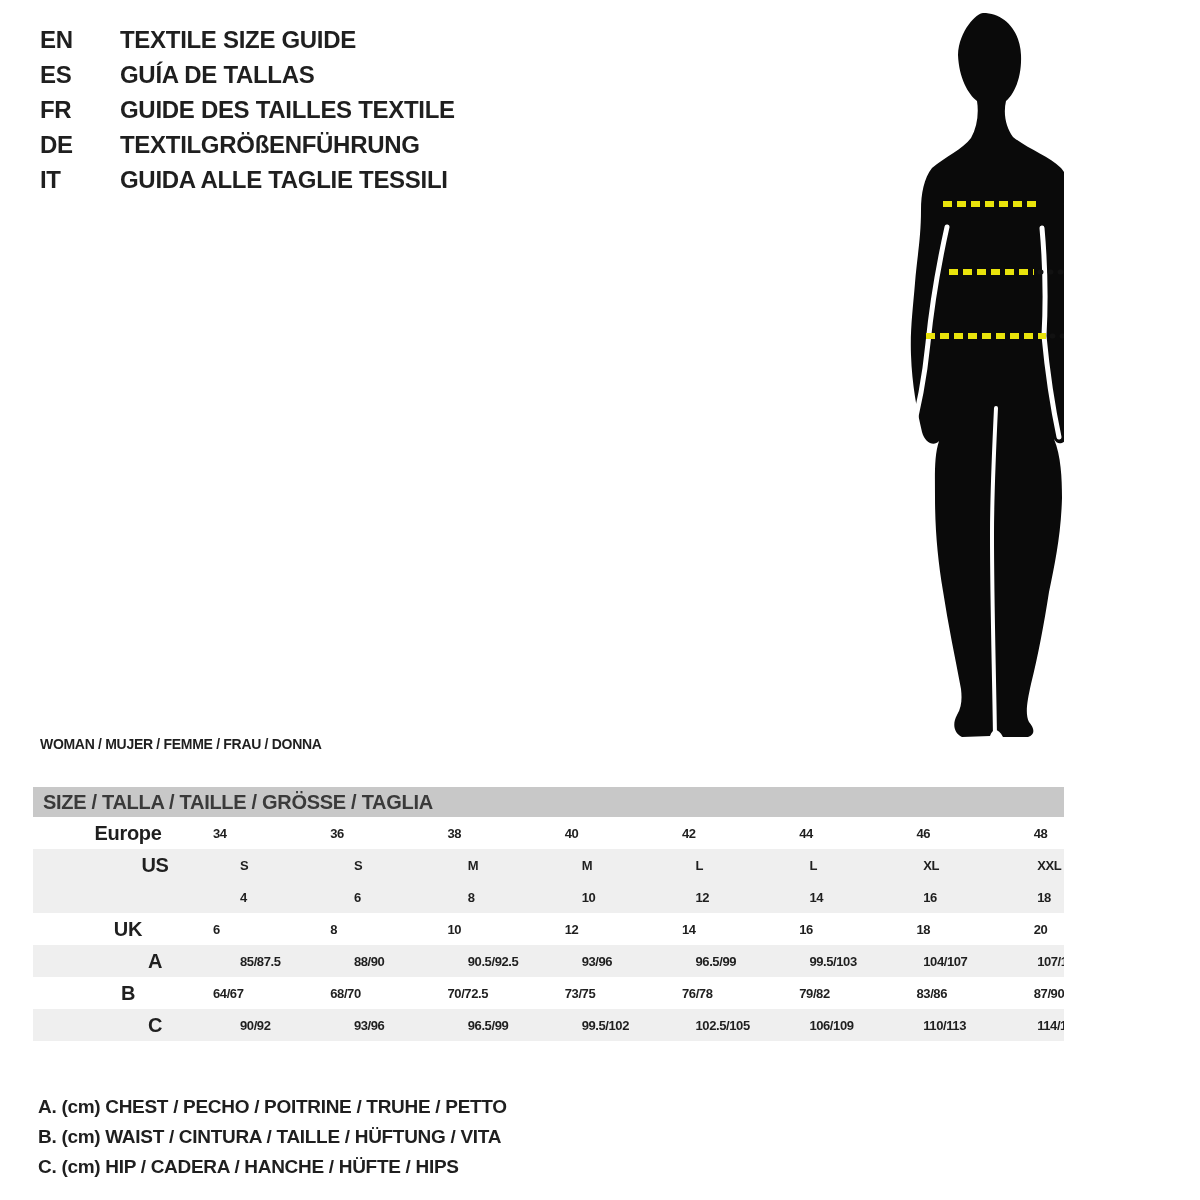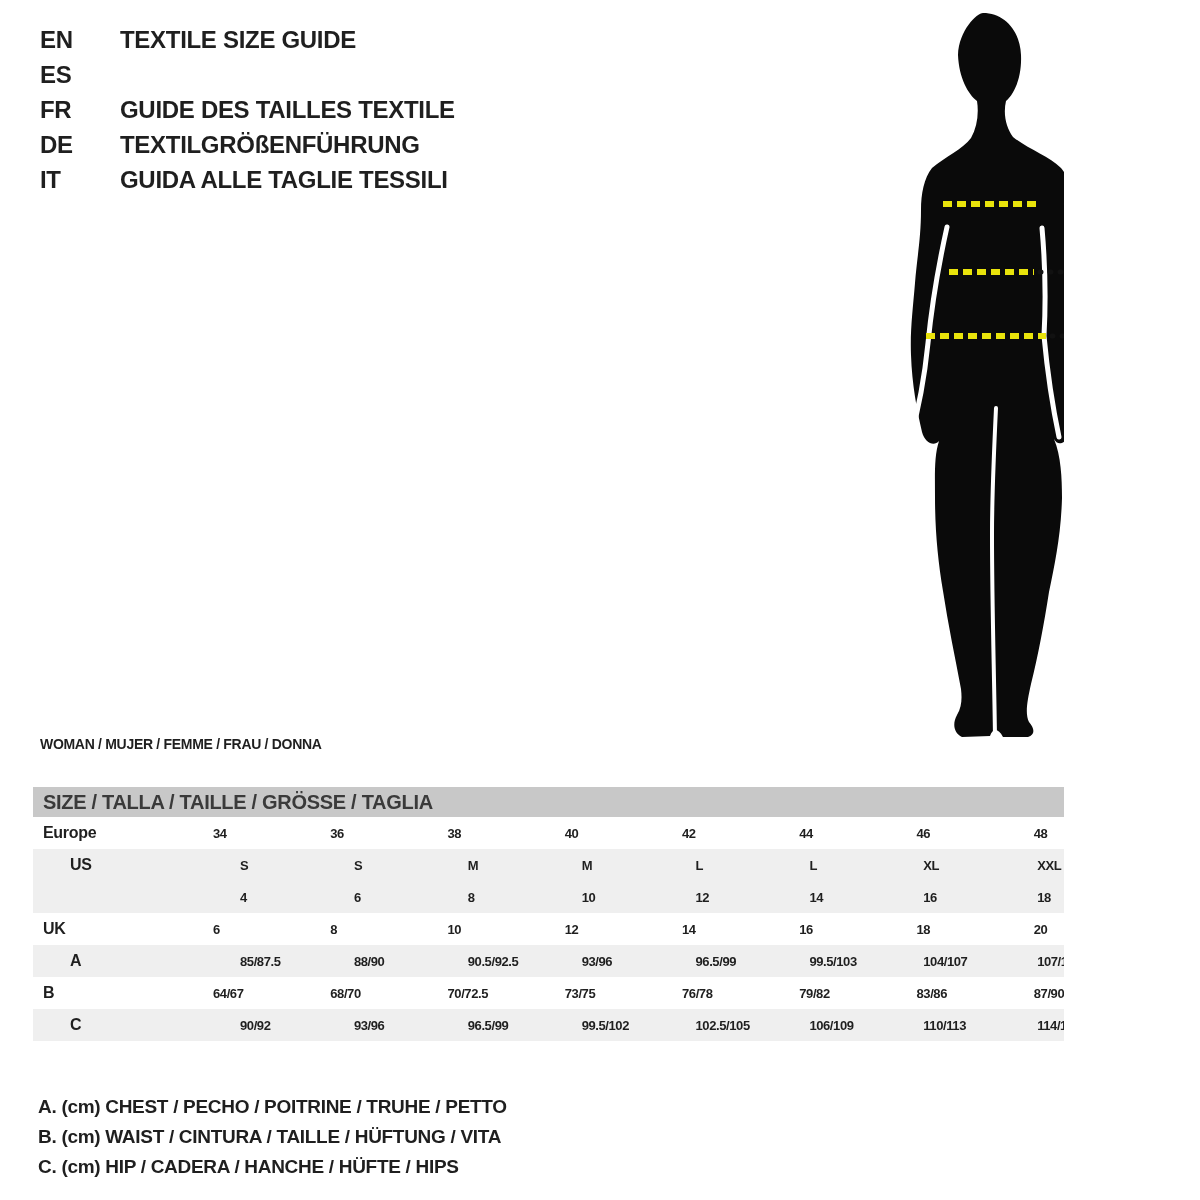--- a/index.html
+++ b/index.html
@@ -15,39 +15,40 @@
   
   .figure-svg{position:absolute;left:880px;top:10px;width:320px;height:740px;}
   
   .section-title{position:absolute;left:40px;top:736px;font-size:14px;font-weight:bold;letter-spacing:-0.3px;white-space:nowrap;}
   
   .size-table{position:absolute;left:33px;top:787px;width:1130px;}
   .t-header{height:30px;line-height:30px;background:#c8c8c8;color:#3a3a3a;
     font-size:20px;font-weight:bold;padding-left:10px;letter-spacing:-0.3px;box-sizing:border-box;}
   .t-row{display:flex;height:32px;align-items:center;padding-right:12px;box-sizing:border-box;}
   .t-row.shaded{background:#efefef;padding-left:27px;}
-  .t-label{flex:0 0 170px;padding-left:10px;font-size:16px;font-weight:bold;letter-spacing:-0.3px;}
+  .t-label{flex:0 0 170px;padding-left:10px;font-size:20px;font-weight:bold;letter-spacing:-0.3px;text-align:center;}
   .t-cell{flex:1 1 0;text-align:left;font-size:13px;font-weight:bold;letter-spacing:-0.4px;white-space:nowrap;}
   
   .legend-block{position:absolute;left:38px;top:1092px;}
   .legend-line{line-height:30px;font-size:19px;font-weight:bold;letter-spacing:-0.3px;white-space:nowrap;}
 </style>
 </head>
 <body>
 
 <div class="canvas">
 
   <div class="lang-block" id="lang-block">
     <div class="lang-row">
       <span class="lang-code">EN</span>
       <span class="lang-title">TEXTILE SIZE GUIDE</span>
     </div>
 
     <div class="lang-row">
       <span class="lang-code">ES</span>
+      <span class="lang-title">GUÍA DE TALLAS</span>
     </div>
 
     <div class="lang-row">
       <span class="lang-code">FR</span>
       <span class="lang-title">GUIDE DES TAILLES TEXTILE</span>
     </div>
 
     <div class="lang-row">
       <span class="lang-code">DE</span>
       <span class="lang-title">TEXTILGRÖßENFÜHRUNG</span>

